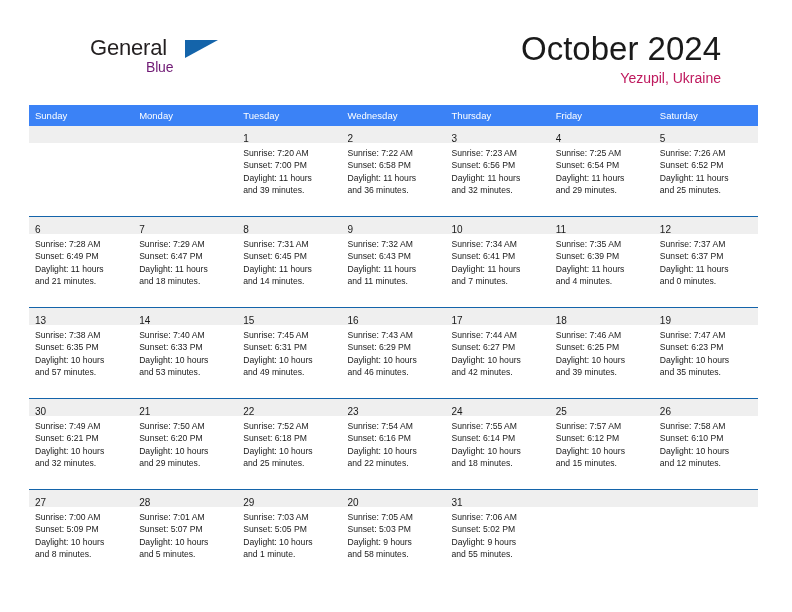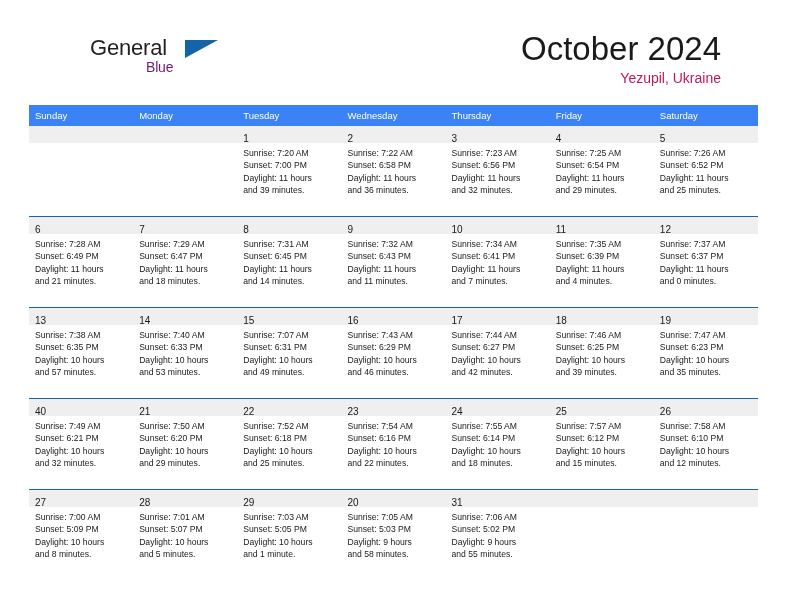--- a/index.html
+++ b/index.html
@@ -362,21 +362,21 @@
                 <div>Sunset: 6:33 PM</div>
                 <div>Daylight: 10 hours</div>
                 <div>and 53 minutes.</div>
               </div>
             </div>
           </td>
           <td>
             <div class="cell">
               <div class="daynum-band"><span class="daynum">15</span></div>
               <div class="details">
-                <div>Sunrise: 7:07 AM</div>
+                <div>Sunrise: 7:45 AM</div>
                 <div>Sunset: 6:31 PM</div>
                 <div>Daylight: 10 hours</div>
                 <div>and 49 minutes.</div>
               </div>
             </div>
           </td>
           <td>
             <div class="cell">
               <div class="daynum-band"><span class="daynum">16</span></div>
               <div class="details">
@@ -417,21 +417,21 @@
                 <div>Sunset: 6:23 PM</div>
                 <div>Daylight: 10 hours</div>
                 <div>and 35 minutes.</div>
               </div>
             </div>
           </td>
         </tr>
         <tr>
           <td>
             <div class="cell">
-              <div class="daynum-band"><span class="daynum">40</span></div>
+              <div class="daynum-band"><span class="daynum">30</span></div>
               <div class="details">
                 <div>Sunrise: 7:49 AM</div>
                 <div>Sunset: 6:21 PM</div>
                 <div>Daylight: 10 hours</div>
                 <div>and 32 minutes.</div>
               </div>
             </div>
           </td>
           <td>
             <div class="cell">

